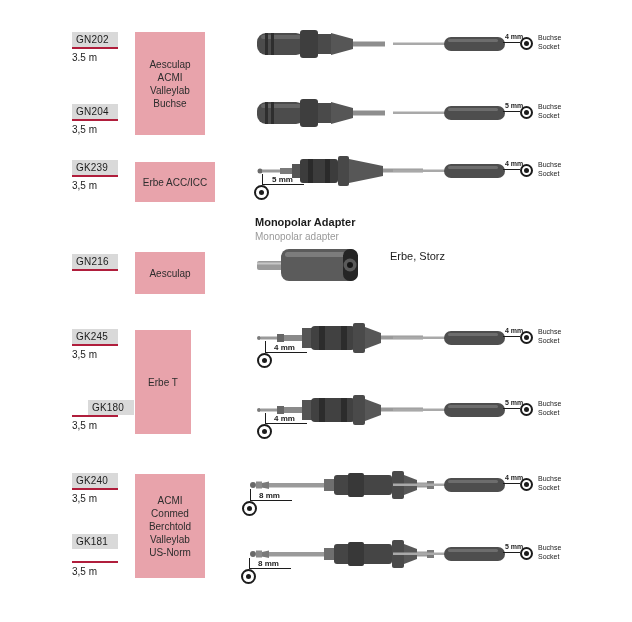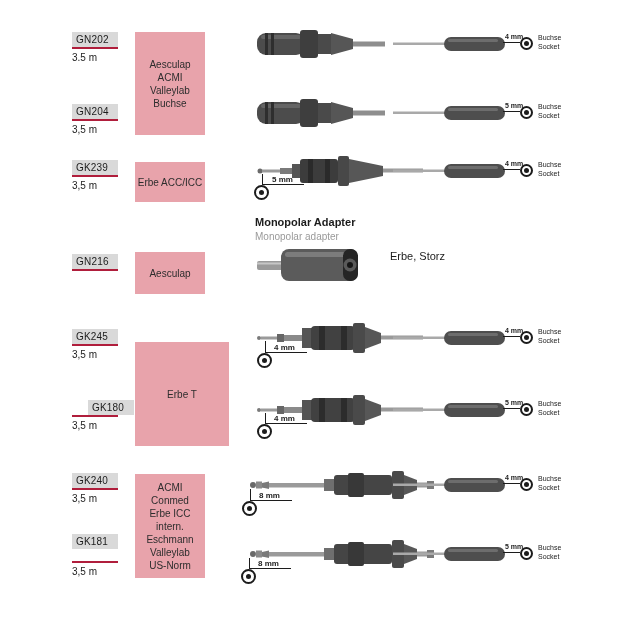--- a/index.html
+++ b/index.html
@@ -145,21 +145,21 @@
   </div>
   <div class="mm-r" style="left:505px;top:102px">5 mm</div>
   <div class="hline" style="left:503px;top:111px;width:17px"></div>
   <div class="socket" style="left:520px;top:106px"></div>
   <div class="bs" style="left:538px;top:103px">Buchse</div>
   <div class="bs" style="left:538px;top:112px">Socket</div>
 
   <div class="chip" style="left:72px;top:160px"><span>GK239</span></div>
   <div class="rule" style="left:72px;top:175px"></div>
   <div class="len" style="left:72px;top:180px">3,5 m</div>
-  <div class="pink" style="left:135px;top:162px;width:70px;height:40px">
+  <div class="pink" style="left:135px;top:162px;width:80px;height:40px">
     <span>Erbe ACC/ICC</span>
   </div>
   <div class="cable" style="left:245px;top:149px;width:190px;height:44px">
     <svg width="190" height="44">
         <use href="#plug-needle"></use>
       </svg>
   </div>
   <div class="cable" style="left:393px;top:156px;width:112px;height:30px">
     <svg width="112" height="30">
         <use href="#cable-end"></use>
@@ -186,21 +186,21 @@
   <div class="cable" style="left:255px;top:247px;width:105px;height:36px">
     <svg width="105" height="36">
         <use href="#adapter-shape"></use>
       </svg>
   </div>
   <div class="compat" style="left:390px;top:250px">Erbe, Storz</div>
 
   <div class="chip" style="left:72px;top:329px"><span>GK245</span></div>
   <div class="rule" style="left:72px;top:344px"></div>
   <div class="len" style="left:72px;top:349px">3,5 m</div>
-  <div class="pink" style="left:135px;top:342px;width:94px;height:104px">
+  <div class="pink" style="left:135px;top:330px;width:56px;height:104px">
     <span>Erbe T</span>
   </div>
   <div class="cable" style="left:245px;top:316px;width:190px;height:44px">
     <svg width="190" height="44">
         <use href="#plug-barrel"></use>
       </svg>
   </div>
   <div class="cable" style="left:393px;top:323px;width:112px;height:30px">
     <svg width="112" height="30">
         <use href="#cable-end"></use>
@@ -238,22 +238,21 @@
   <div class="socket" style="left:520px;top:403px"></div>
   <div class="bs" style="left:538px;top:400px">Buchse</div>
   <div class="bs" style="left:538px;top:409px">Socket</div>
 
   <div class="chip" style="left:72px;top:473px"><span>GK240</span></div>
   <div class="rule" style="left:72px;top:488px"></div>
   <div class="len" style="left:72px;top:493px">3,5 m</div>
   <div class="pink" style="left:135px;top:474px;width:70px;height:104px">
     <span>ACMI</span>
     <span>Conmed</span>
-    <span>Erbe ICC intern.</span>
-    <span>Eschmann</span>
+    <span>Berchtold</span>
     <span>Valleylab</span>
     <span>US-Norm</span>
   </div>
   <div class="cable" style="left:245px;top:463px;width:190px;height:44px">
     <svg width="190" height="44">
         <use href="#plug-jack"></use>
       </svg>
   </div>
   <div class="cable" style="left:393px;top:470px;width:112px;height:30px">
     <svg width="112" height="30">

